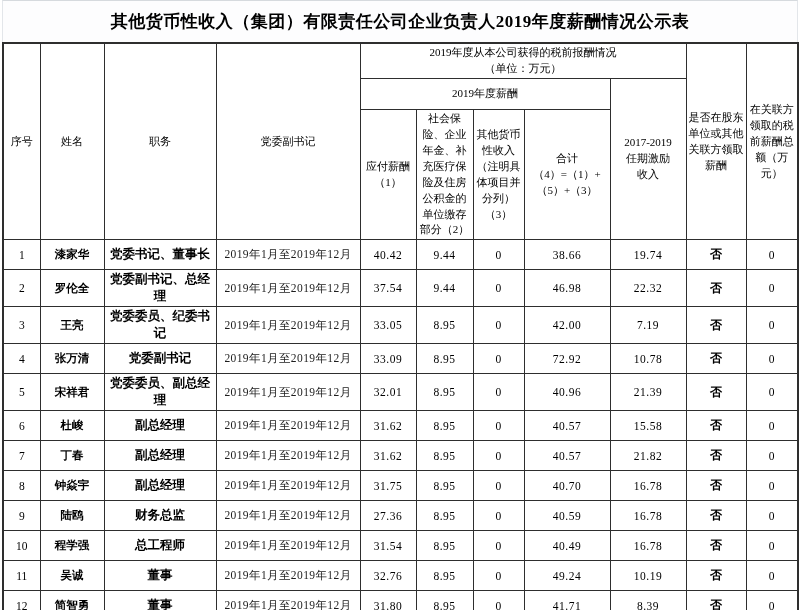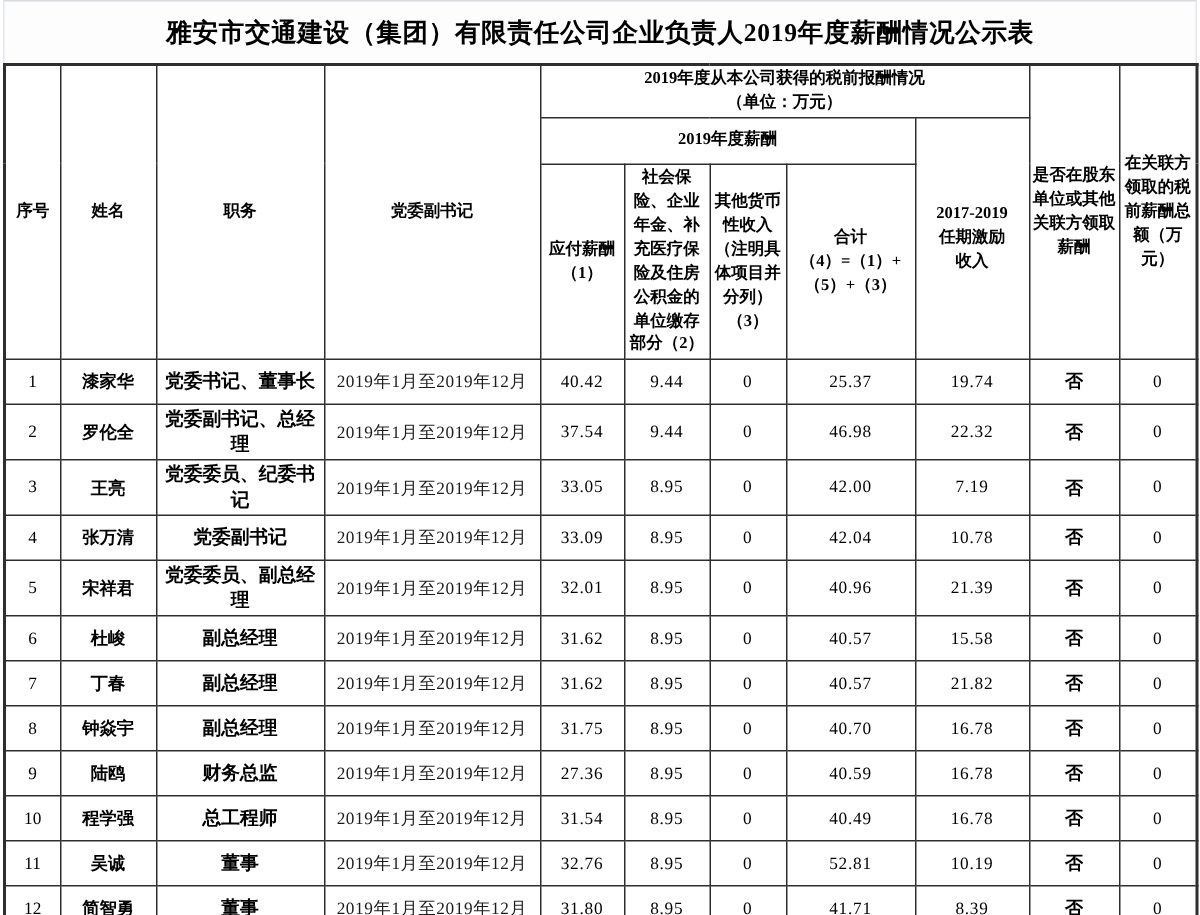--- a/index.html
+++ b/index.html
@@ -33,21 +33,21 @@
     border:2px solid #2e2e2e;
   }
   table.main td{
     border:1px solid #2e2e2e;
     text-align:center;
     vertical-align:middle;
     padding:1px 2px;
     overflow:hidden;
   }
   thead td{
-    font-weight:bold;
+    font-weight:normal;
     font-size:11px;
     line-height:1.45;
     word-break:break-all;
   }
   .pre{white-space:pre-line;}
   tr.hr1 td{height:26px;}
   tr.hr2 td{height:28px;}
   tr.hr3 td{height:94px;}
   tbody td{height:27px;border-top-width:2px;border-bottom-width:2px;}
   .c-no{font-size:11.5px;}
@@ -59,21 +59,21 @@
   .c-pos{font-size:12.5px;margin-top:16px;}
   .c-yn{font-size:12px;}
   .c-term{font-size:11.5px;color:#1c1c1c;letter-spacing:.4px;white-space:nowrap;}
   .c-num{font-size:11.5px;letter-spacing:.5px;}
 </style>
 </head>
 <body>
 
 <div class="sheet">
 
-  <div class="title-block">雅安市交通建设（集团）有限责任公司企业负责人2019年度薪酬情况公示表</div>
+  <div class="title-block">其他货币性收入（集团）有限责任公司企业负责人2019年度薪酬情况公示表</div>
 
   <table class="main">
     <colgroup>
       <col style="width:37px">
         <col style="width:64px">
         <col style="width:112px">
         <col style="width:144px">
       <col style="width:56px">
         <col style="width:57px">
         <col style="width:51px">
@@ -112,21 +112,21 @@
     <tbody>
 
     <tr>
           <td class="c-no">1</td>
           <td class="c-name">漆家华</td>
           <td class="c-pos">党委书记、董事长</td>
           <td class="c-term">2019年1月至2019年12月</td>
           <td class="c-num">40.42</td>
           <td class="c-num">9.44</td>
           <td class="c-num">0</td>
-          <td class="c-num">25.37</td>
+          <td class="c-num">38.66</td>
           <td class="c-num">19.74</td>
           <td class="c-yn">否</td>
           <td class="c-num">0</td>
         </tr>
         <tr>
           <td class="c-no">2</td>
           <td class="c-name">罗伦全</td>
           <td class="c-pos">党委副书记、总经理</td>
           <td class="c-term">2019年1月至2019年12月</td>
           <td class="c-num">37.54</td>
@@ -151,21 +151,21 @@
           <td class="c-num">0</td>
         </tr>
         <tr>
           <td class="c-no">4</td>
           <td class="c-name">张万清</td>
           <td class="c-pos">党委副书记</td>
           <td class="c-term">2019年1月至2019年12月</td>
           <td class="c-num">33.09</td>
           <td class="c-num">8.95</td>
           <td class="c-num">0</td>
-          <td class="c-num">42.04</td>
+          <td class="c-num">72.92</td>
           <td class="c-num">10.78</td>
           <td class="c-yn">否</td>
           <td class="c-num">0</td>
         </tr>
         <tr>
           <td class="c-no">5</td>
           <td class="c-name">宋祥君</td>
           <td class="c-pos">党委委员、副总经理</td>
           <td class="c-term">2019年1月至2019年12月</td>
           <td class="c-num">32.01</td>
@@ -242,21 +242,21 @@
           <td class="c-num">0</td>
         </tr>
         <tr>
           <td class="c-no">11</td>
           <td class="c-name">吴诚</td>
           <td class="c-pos">董事</td>
           <td class="c-term">2019年1月至2019年12月</td>
           <td class="c-num">32.76</td>
           <td class="c-num">8.95</td>
           <td class="c-num">0</td>
-          <td class="c-num">52.81</td>
+          <td class="c-num">49.24</td>
           <td class="c-num">10.19</td>
           <td class="c-yn">否</td>
           <td class="c-num">0</td>
         </tr>
         <tr>
           <td class="c-no">12</td>
           <td class="c-name">简智勇</td>
           <td class="c-pos">董事</td>
           <td class="c-term">2019年1月至2019年12月</td>
           <td class="c-num">31.80</td>

